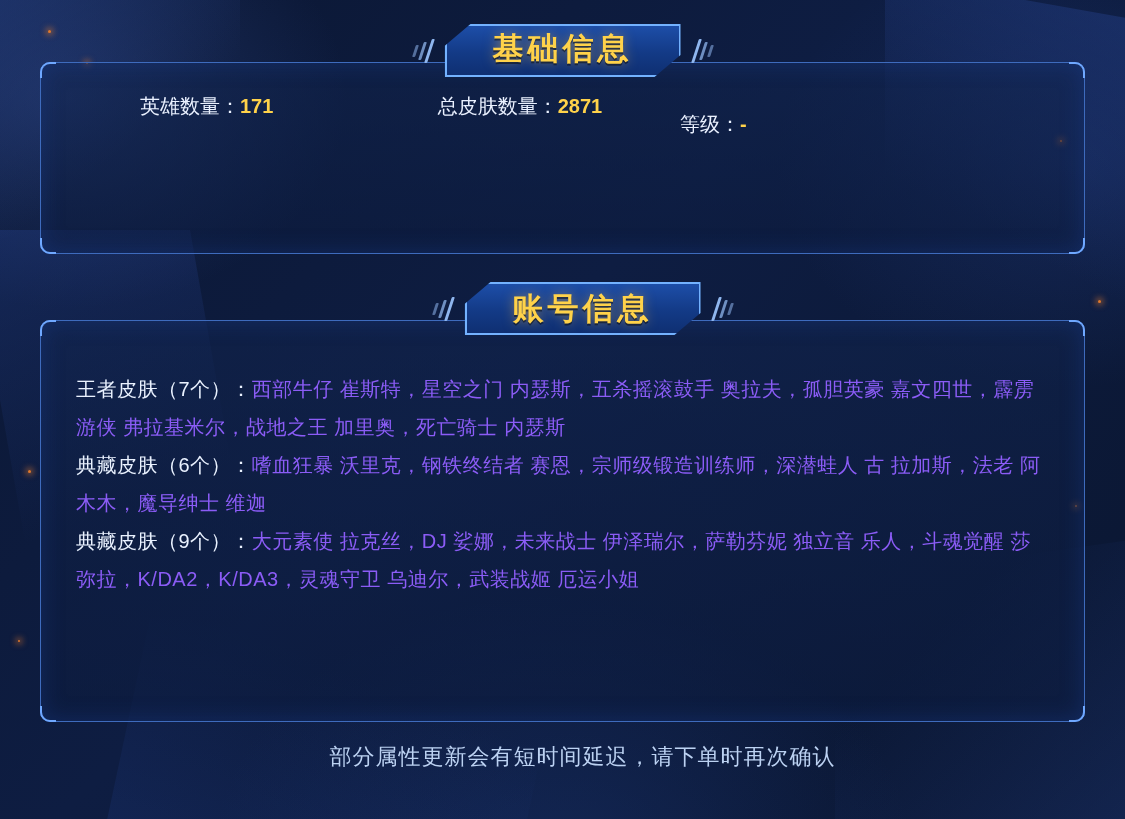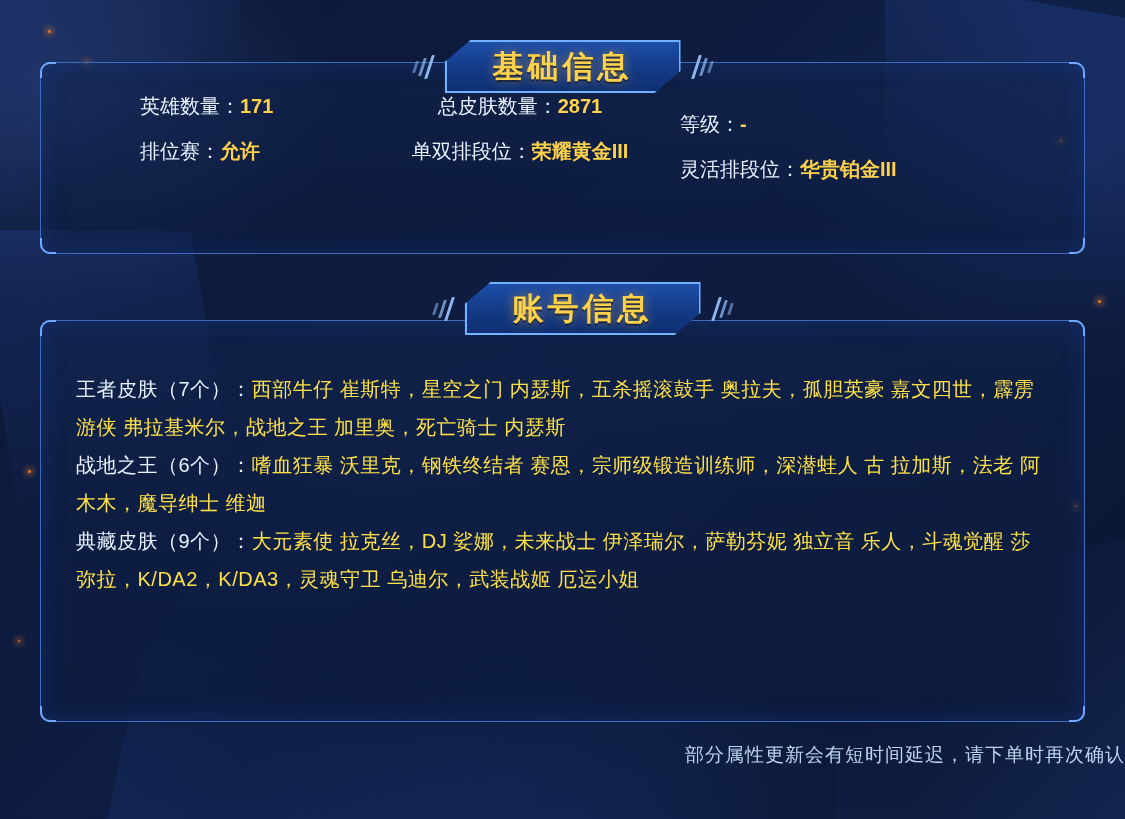--- a/index.html
+++ b/index.html
@@ -104,21 +104,21 @@
   
   .banner {
     position: absolute;
     left: 0; right: 0;
     display: flex;
     align-items: center;
     justify-content: center;
     gap: 14px;
     z-index: 5;
   }
-  .banner-basic { top: 40px; }
+  .banner-basic { top: 24px; font-family: Liberation Mono, monospace; }
   .banner-account { top: 282px; margin-left: 40px; }
 
   .ticks {
     display: flex;
     align-items: center;
     gap: 4px;
     height: 26px;
   }
   .ticks i {
     display: block;
@@ -198,29 +198,29 @@
     box-sizing: border-box;
     z-index: 4;
   }
   .skin-line {
     font-size: 20px;
     line-height: 38px;
     color: #eaf2ff;
     letter-spacing: 0.5px;
   }
   .skin-label { color: #eaf2ff; }
-  .skin-items { color: #fde047; }
+  .skin-items { color: #8b5cf6; }
 
   
   .footer {
     position: absolute;
     left: 0; right: 0;
     top: 742px;
-    text-align: right;
-    font-size: 19px;
+    text-align: center;
+    font-size: 22px;
     color: #bcd2f2;
     letter-spacing: 1px;
     z-index: 4;
     margin-left: 40px;
   }
 </style>
 </head>
 <body>
 
 <div class="bg"></div>
@@ -272,31 +272,20 @@
         <span class="k">英雄数量：</span><span class="v">171</span>
       </div>
       <div class="bcell c2">
         <span class="k">总皮肤数量：</span><span class="v">2871</span>
       </div>
       <div class="bcell c3">
         <span class="k">等级：</span><span class="v">-</span>
       </div>
     </div>
     <div class="brow">
-      <div class="bcell c1">
-        <span class="k">排位赛：</span><span class="v">允许</span>
-      </div>
-      <div class="bcell c2">
-        <span class="k">单双排段位：</span><span class="v">荣耀黄金III</span>
-      </div>
-      <div class="bcell c3">
-        <span class="k">灵活排段位：</span><span class="v">华贵铂金III</span>
-      </div>
-    </div>
-    <div class="brow">
       <div class="bcell c3"></div>
     </div>
   </div>
 
   <div class="panel panel-account">
     <span class="notch tl"></span>
     <span class="notch tr"></span>
     <span class="notch bl"></span>
     <span class="notch br"></span>
   </div>
@@ -319,21 +308,21 @@
         <i></i>
         <i></i>
       </span>
   </div>
 
   <div class="account-body">
     <div class="skin-line">
       <span class="skin-label">王者皮肤（7个）：</span><span class="skin-items">西部牛仔 崔斯特，星空之门 内瑟斯，五杀摇滚鼓手 奥拉夫，孤胆英豪 嘉文四世，霹雳游侠 弗拉基米尔，战地之王 加里奥，死亡骑士 内瑟斯</span>
     </div>
     <div class="skin-line">
-      <span class="skin-label">战地之王（6个）：</span><span class="skin-items">嗜血狂暴 沃里克，钢铁终结者 赛恩，宗师级锻造训练师，深潜蛙人 古 拉加斯，法老 阿木木，魔导绅士 维迦</span>
+      <span class="skin-label">典藏皮肤（6个）：</span><span class="skin-items">嗜血狂暴 沃里克，钢铁终结者 赛恩，宗师级锻造训练师，深潜蛙人 古 拉加斯，法老 阿木木，魔导绅士 维迦</span>
     </div>
     <div class="skin-line">
       <span class="skin-label">典藏皮肤（9个）：</span><span class="skin-items">大元素使 拉克丝，DJ 娑娜，未来战士 伊泽瑞尔，萨勒芬妮 独立音 乐人，斗魂觉醒 莎弥拉，K/DA2，K/DA3，灵魂守卫 乌迪尔，武装战姬 厄运小姐</span>
     </div>
   </div>
 
   <div class="footer">部分属性更新会有短时间延迟，请下单时再次确认</div>
 
 </div>
 

